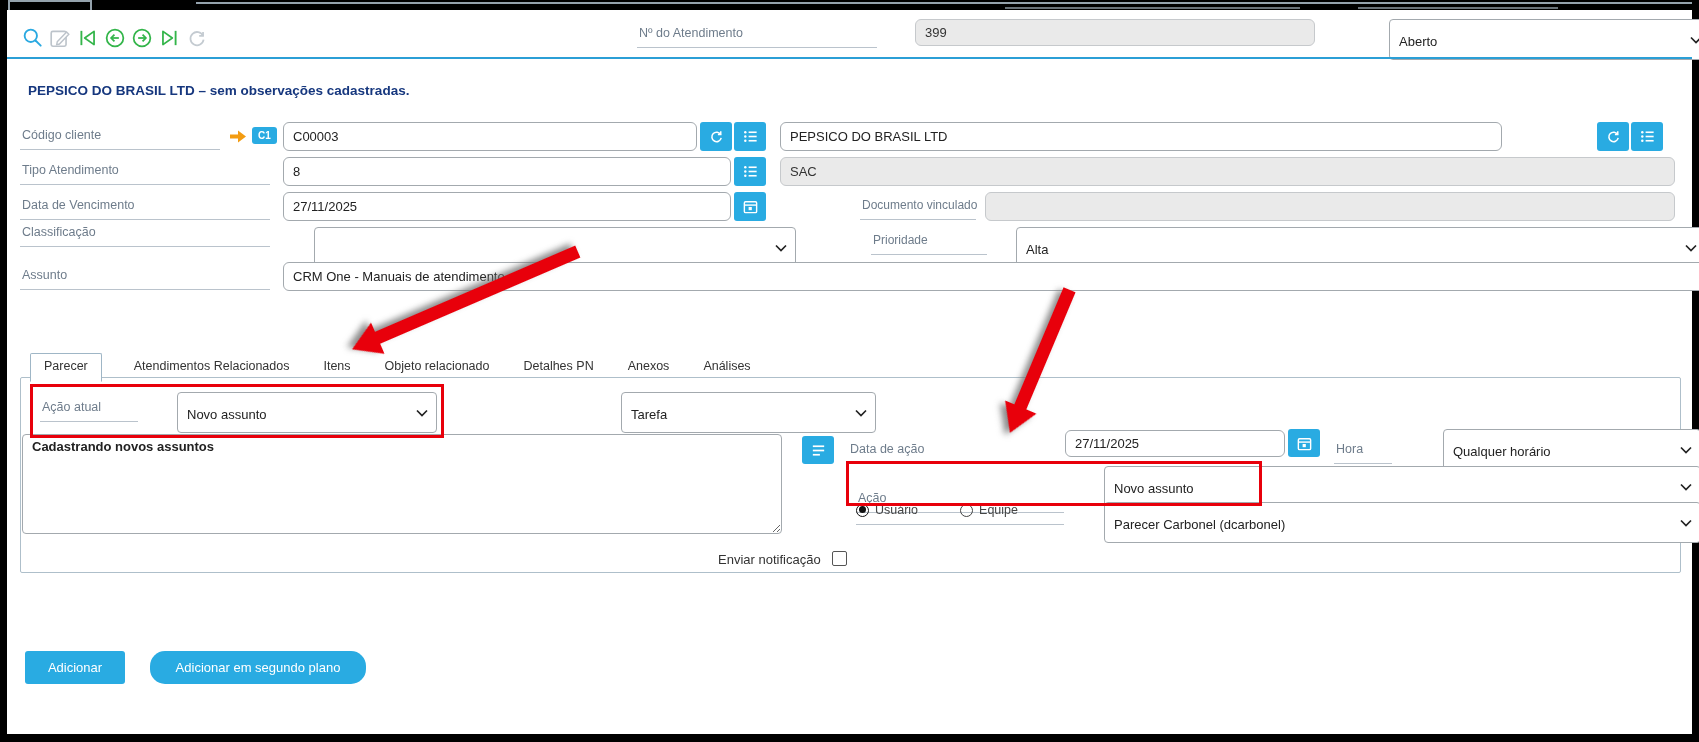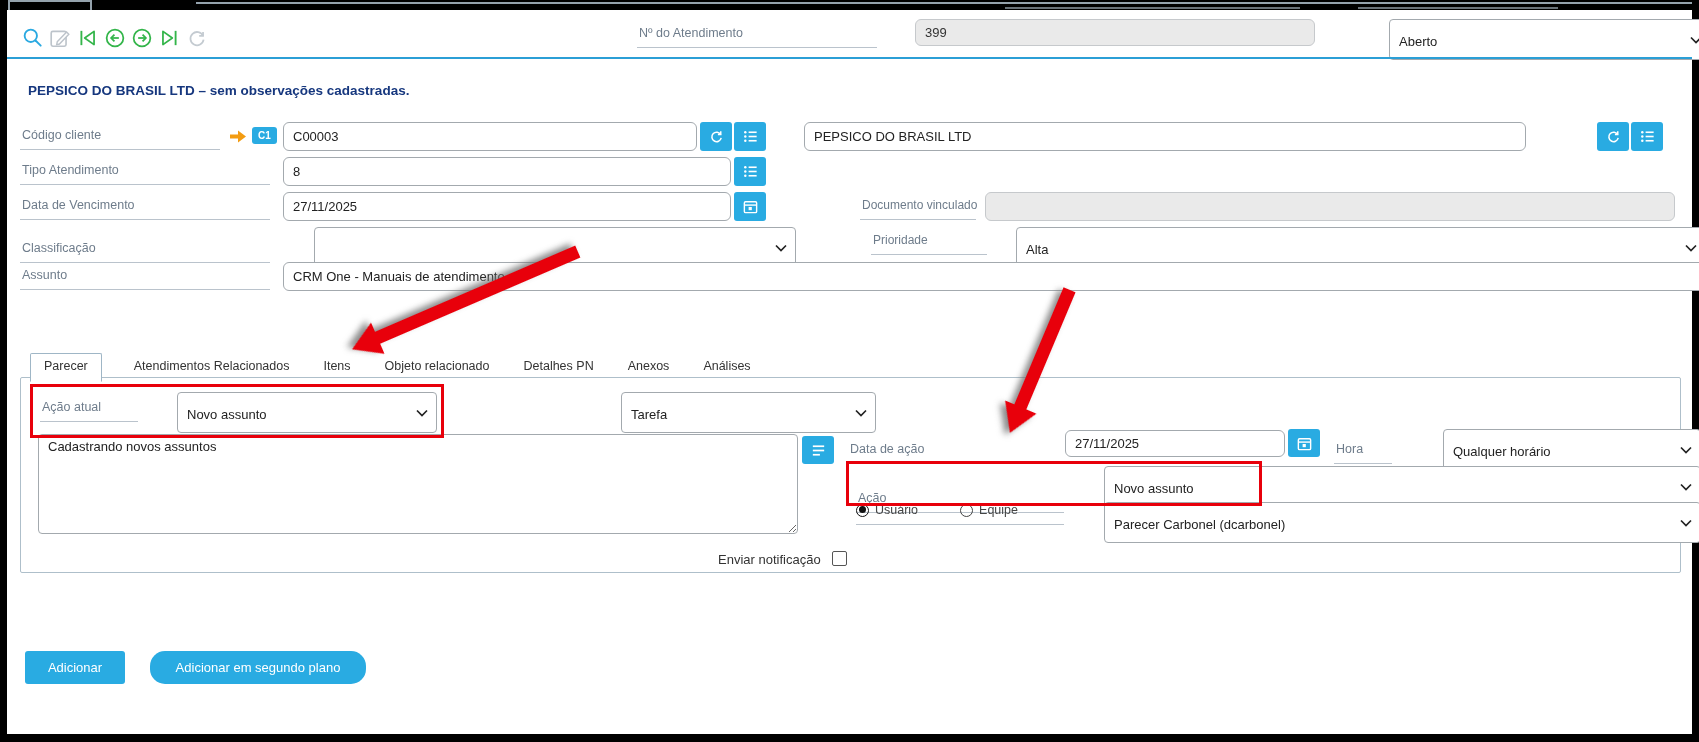--- a/index.html
+++ b/index.html
@@ -156,21 +156,21 @@
   <button class="ibtn" style="left:734px;top:122px;">
     <svg width="17" height="17" viewBox="0 0 18 18">
         <circle cx="3.5" cy="4.5" r="1.3" fill="#fff"></circle>
         <circle cx="3.5" cy="9" r="1.3" fill="#fff"></circle>
         <circle cx="3.5" cy="13.5" r="1.3" fill="#fff"></circle>
         <line x1="7" y1="4.5" x2="15.5" y2="4.5" stroke="#fff" stroke-width="1.7"></line>
         <line x1="7" y1="9" x2="15.5" y2="9" stroke="#fff" stroke-width="1.7"></line>
         <line x1="7" y1="13.5" x2="15.5" y2="13.5" stroke="#fff" stroke-width="1.7"></line>
       </svg>
   </button>
-  <input class="inp" style="left: 780px; top: 122px; width: 722px; margin-left: 24px;" value="PEPSICO DO BRASIL LTD">
+  <input class="inp" style="left: 780px; top: 122px; width: 722px;" value="PEPSICO DO BRASIL LTD">
   <button class="ibtn" style="left:1597px;top:122px;">
     <svg width="17" height="17" viewBox="0 0 18 18">
         <path d="M13.5 7 A5 5 0 1 0 14 10.5" fill="none" stroke="#fff" stroke-width="1.6"></path>
         <polyline points="13.5,3.5 13.5,7 10.5,7" fill="none" stroke="#fff" stroke-width="1.6"></polyline>
       </svg>
   </button>
   <button class="ibtn" style="left:1631px;top:122px;">
     <svg width="17" height="17" viewBox="0 0 18 18">
         <circle cx="3.5" cy="4.5" r="1.3" fill="#fff"></circle>
         <circle cx="3.5" cy="9" r="1.3" fill="#fff"></circle>
@@ -186,34 +186,35 @@
   <button class="ibtn" style="left:734px;top:157px;">
     <svg width="17" height="17" viewBox="0 0 18 18">
         <circle cx="3.5" cy="4.5" r="1.3" fill="#fff"></circle>
         <circle cx="3.5" cy="9" r="1.3" fill="#fff"></circle>
         <circle cx="3.5" cy="13.5" r="1.3" fill="#fff"></circle>
         <line x1="7" y1="4.5" x2="15.5" y2="4.5" stroke="#fff" stroke-width="1.7"></line>
         <line x1="7" y1="9" x2="15.5" y2="9" stroke="#fff" stroke-width="1.7"></line>
         <line x1="7" y1="13.5" x2="15.5" y2="13.5" stroke="#fff" stroke-width="1.7"></line>
       </svg>
   </button>
+  <input class="inp" style="left: 780px; top: 157px; width: 895px;" disabled="" value="SAC">
 
   <div class="lbl" style="left:20px;top:195px;width:250px;">Data de Vencimento</div>
   <input class="inp" style="left: 283px; top: 192px; width: 448px;" value="27/11/2025">
   <button class="ibtn" style="left:734px;top:192px;">
     <svg width="17" height="17" viewBox="0 0 18 18">
         <rect x="2.5" y="4" width="13" height="11.5" rx="1.2" fill="none" stroke="#fff" stroke-width="1.5"></rect>
         <line x1="2.5" y1="7.5" x2="15.5" y2="7.5" stroke="#fff" stroke-width="1.5"></line>
         <rect x="7" y="9.5" width="3.4" height="3.4" fill="#fff"></rect>
       </svg>
   </button>
   <div class="lbl narrow" style="left:860px;top:195px;width:116px;">Documento vinculado</div>
   <input class="inp" style="left: 985px; top: 192px; width: 690px;" disabled="" value="">
 
-  <div class="lbl" style="left:20px;top:238px;width:250px;">Classificação</div>
+  <div class="lbl" style="left:20px;top:222px;width:250px;">Classificação</div>
   <div class="sel" style="left:283px;top:227px;width:482px;">
     <span></span>
     <svg class="chev" width="12" height="8" viewBox="0 0 12 8">
         <polyline points="1,1.5 6,6.5 11,1.5" fill="none" stroke="#222" stroke-width="1.7"></polyline>
       </svg>
   </div>
   <div class="lbl narrow" style="left:871px;top:230px;width:116px;">Prioridade</div>
   <div class="sel" style="left:985px;top:227px;width:690px;">
     <span>Alta</span>
     <svg class="chev" width="12" height="8" viewBox="0 0 12 8">
@@ -243,21 +244,21 @@
         <polyline points="1,1.5 6,6.5 11,1.5" fill="none" stroke="#222" stroke-width="1.7"></polyline>
       </svg>
   </div>
   <div class="sel" style="left:590px;top:392px;width:255px;">
     <span>Tarefa</span>
     <svg class="chev" width="12" height="8" viewBox="0 0 12 8">
         <polyline points="1,1.5 6,6.5 11,1.5" fill="none" stroke="#222" stroke-width="1.7"></polyline>
       </svg>
   </div>
 
-  <textarea class="ta" style="left: 38px; top: 434px; width: 760px; height: 100px;">Cadastrando novos assuntos</textarea>
+  <textarea class="ta" style="left: 22px; top: 434px; width: 760px; height: 100px; font-weight: bold;">Cadastrando novos assuntos</textarea>
   <button class="ibtn" style="left:802px;top:436px;width:32px;height:28px;">
     <svg width="17" height="17" viewBox="0 0 18 18">
         <line x1="3" y1="4.5" x2="15" y2="4.5" stroke="#fff" stroke-width="1.8"></line>
         <line x1="3" y1="9" x2="15" y2="9" stroke="#fff" stroke-width="1.8"></line>
         <line x1="3" y1="13.5" x2="10.5" y2="13.5" stroke="#fff" stroke-width="1.8"></line>
       </svg>
   </button>
 
   <div class="lbl" style="left:848px;top:439px;width:210px;">Data de ação</div>
   <input class="inp" style="left: 1065px; top: 430px; width: 220px; height: 27px;" value="27/11/2025">

